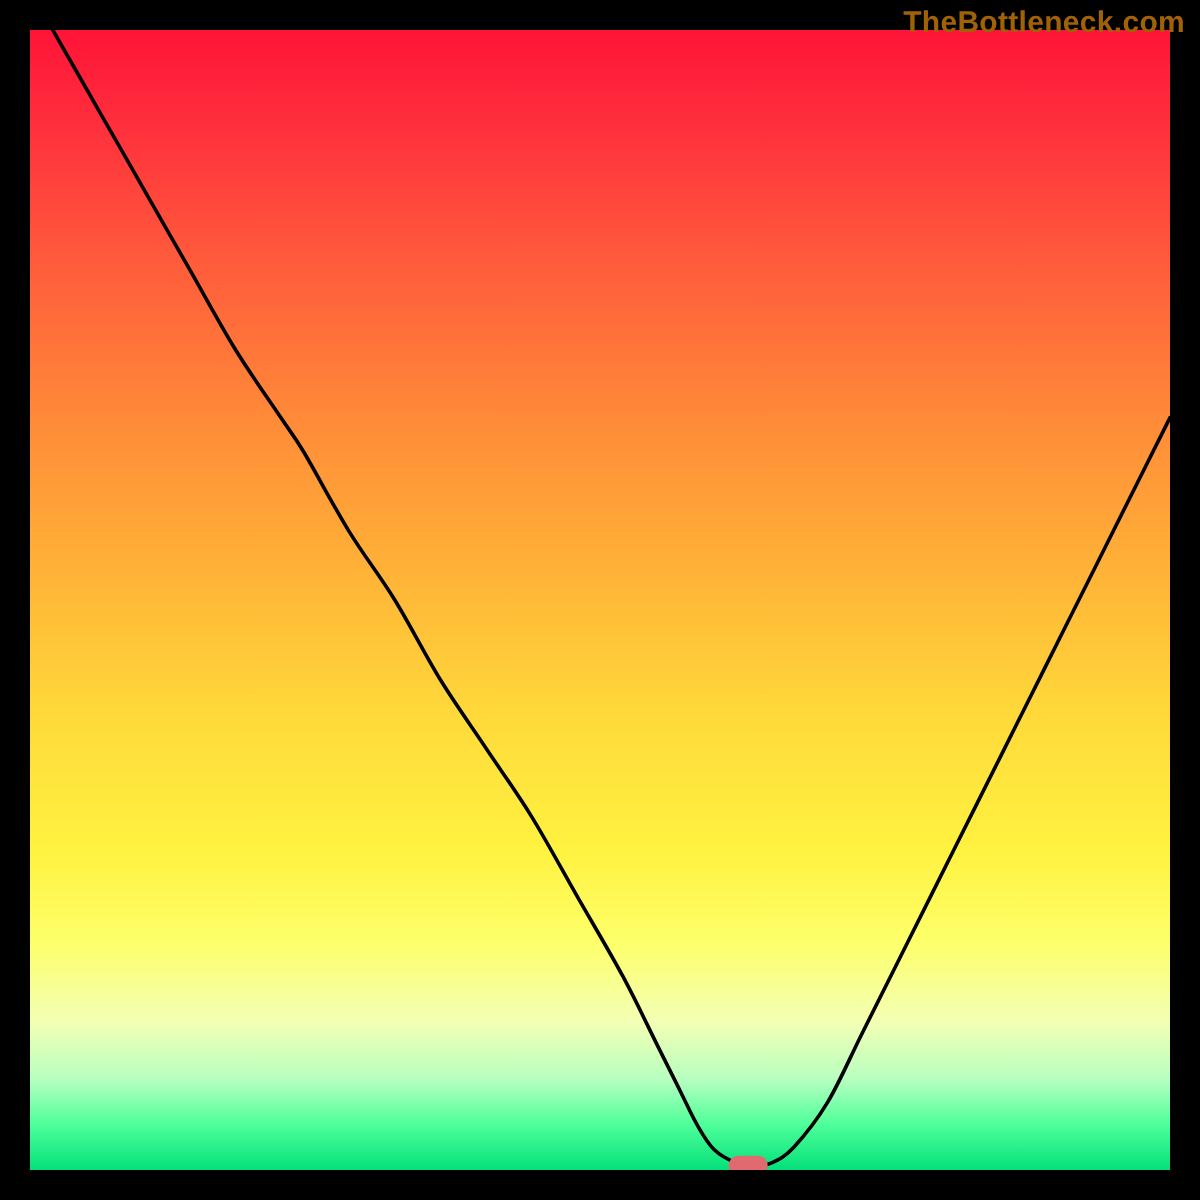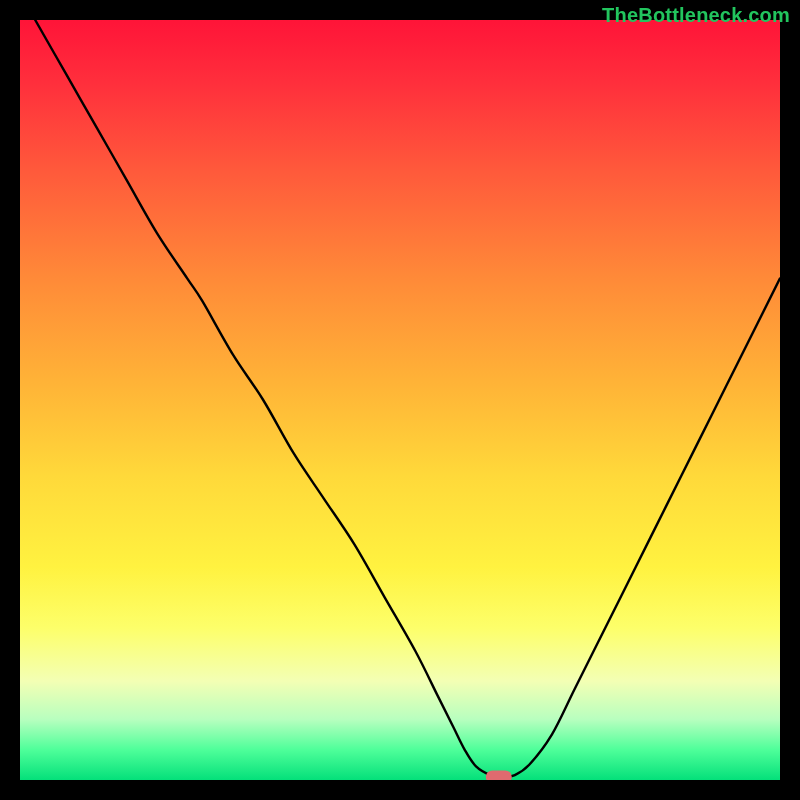--- a/index.html
+++ b/index.html
@@ -16,21 +16,21 @@
     width: 800px;
     height: 800px;
     background: #000;
   }
   .watermark {
     position: absolute;
     top: 4px;
     right: 10px;
     font-size: 20px;
     font-weight: 600;
-    color: #22c55e;
+    color: #a16207;
     z-index: 50;
     letter-spacing: 0.2px;
   }
   .plot-area {
     position: absolute;
     left: 20px;
     top: 20px;
     width: 760px;
     height: 760px;
     overflow: hidden;

